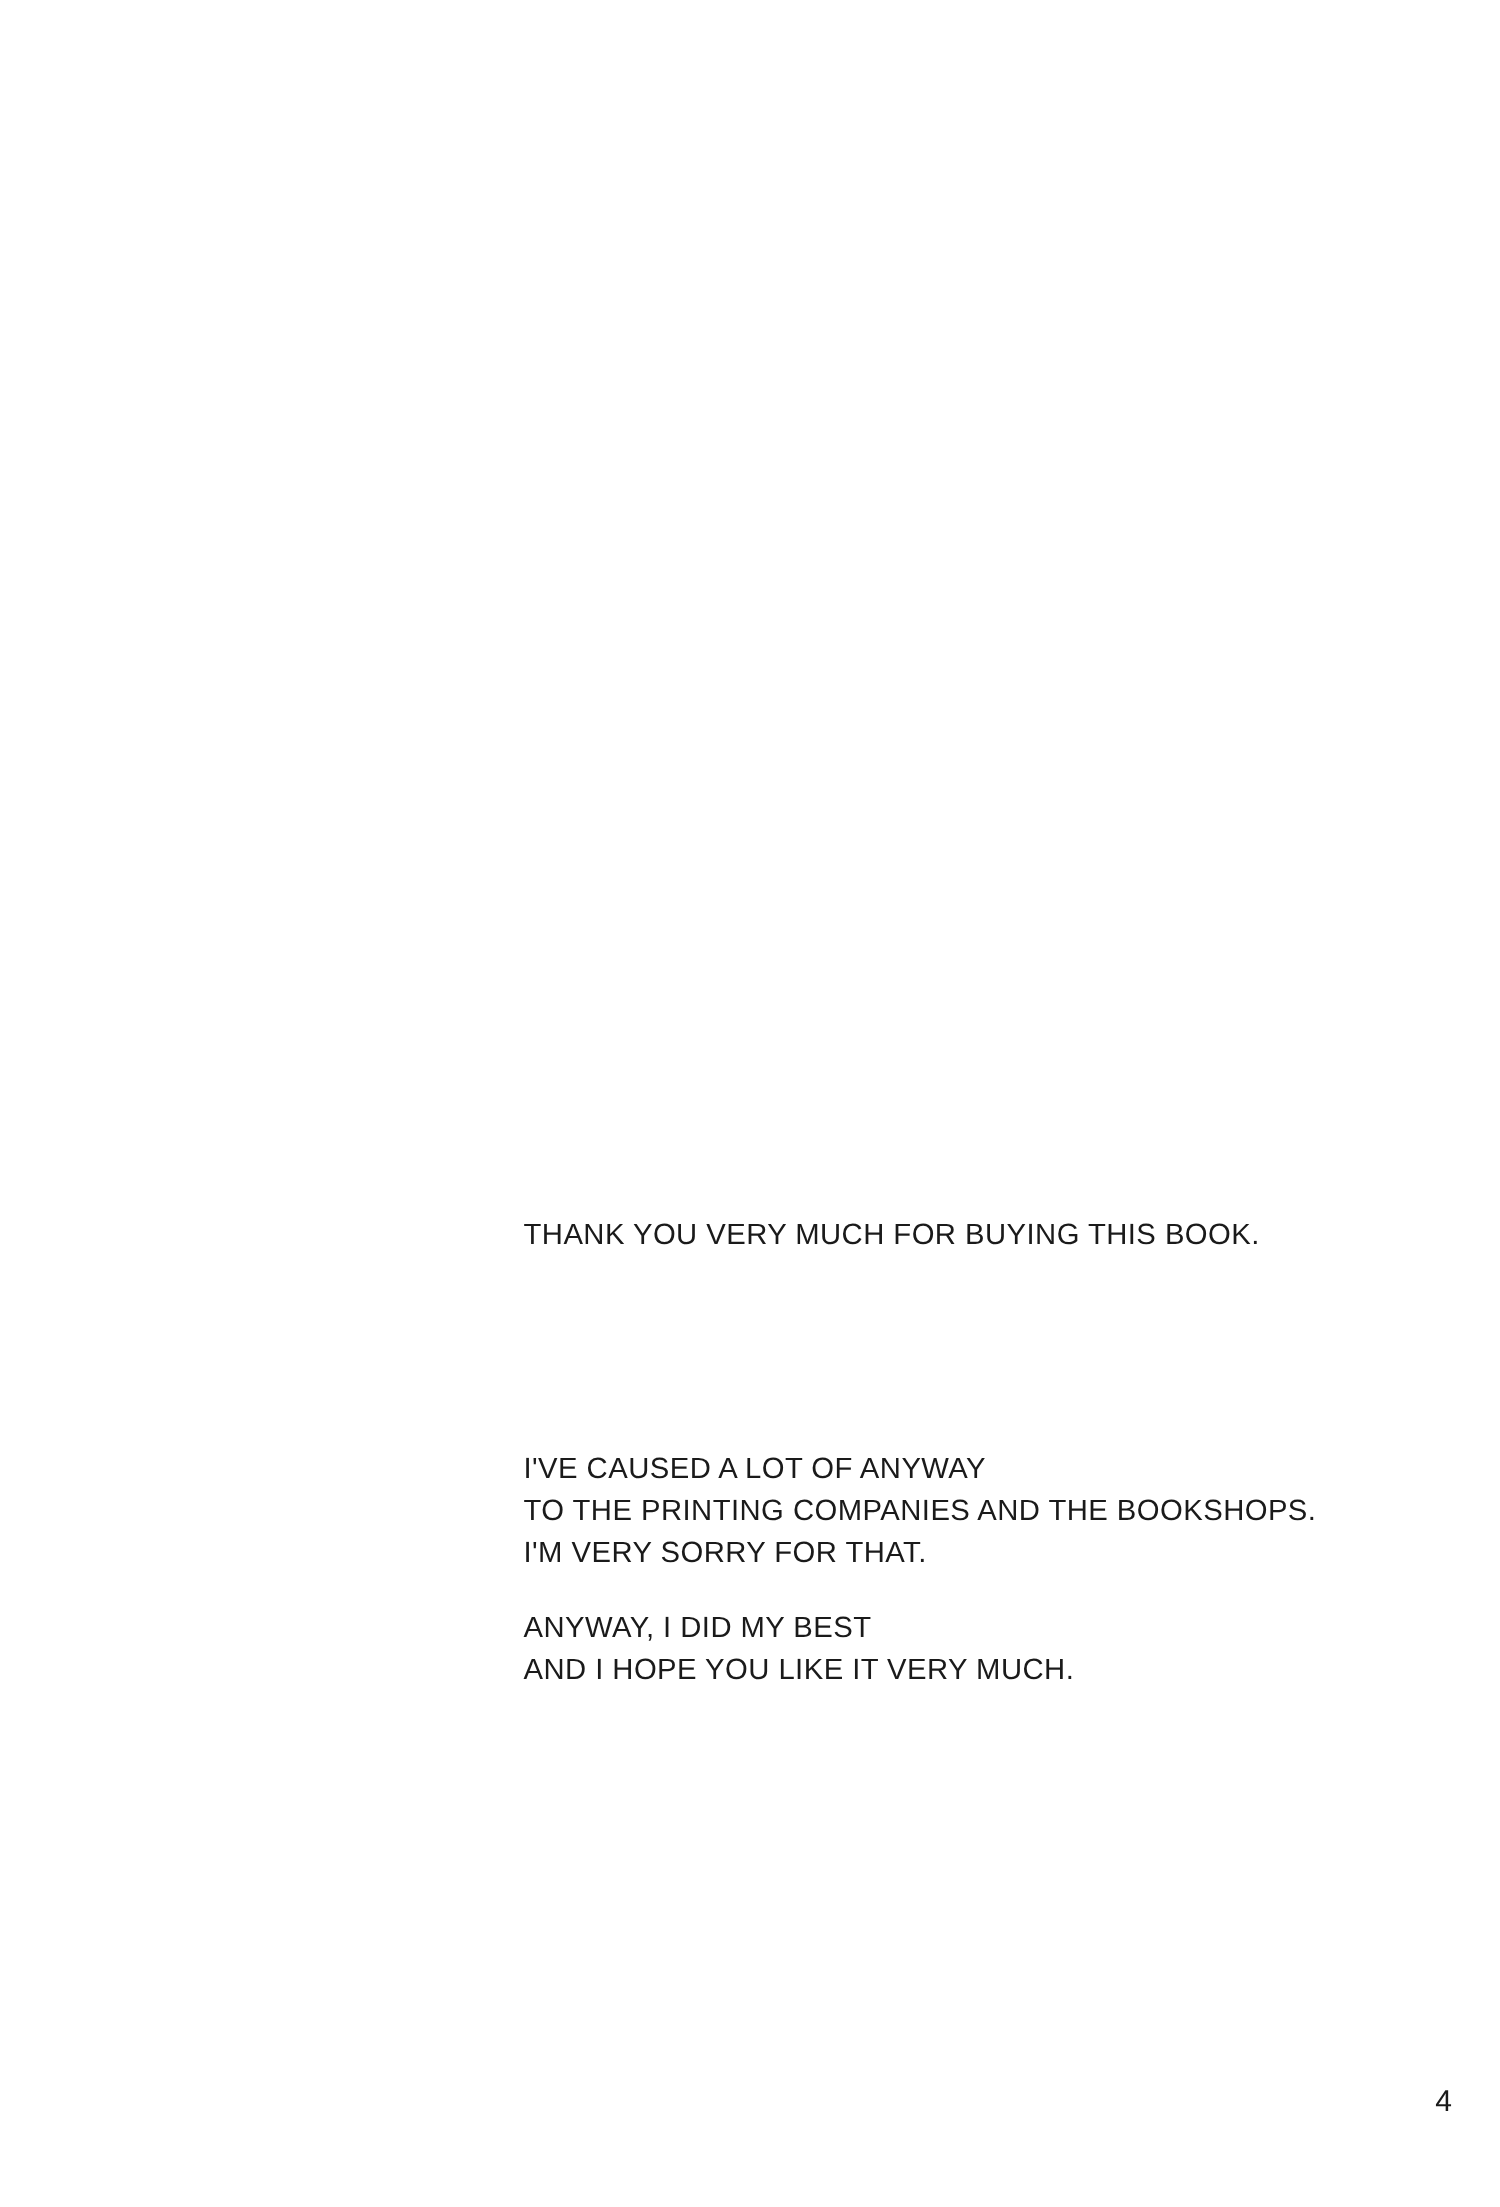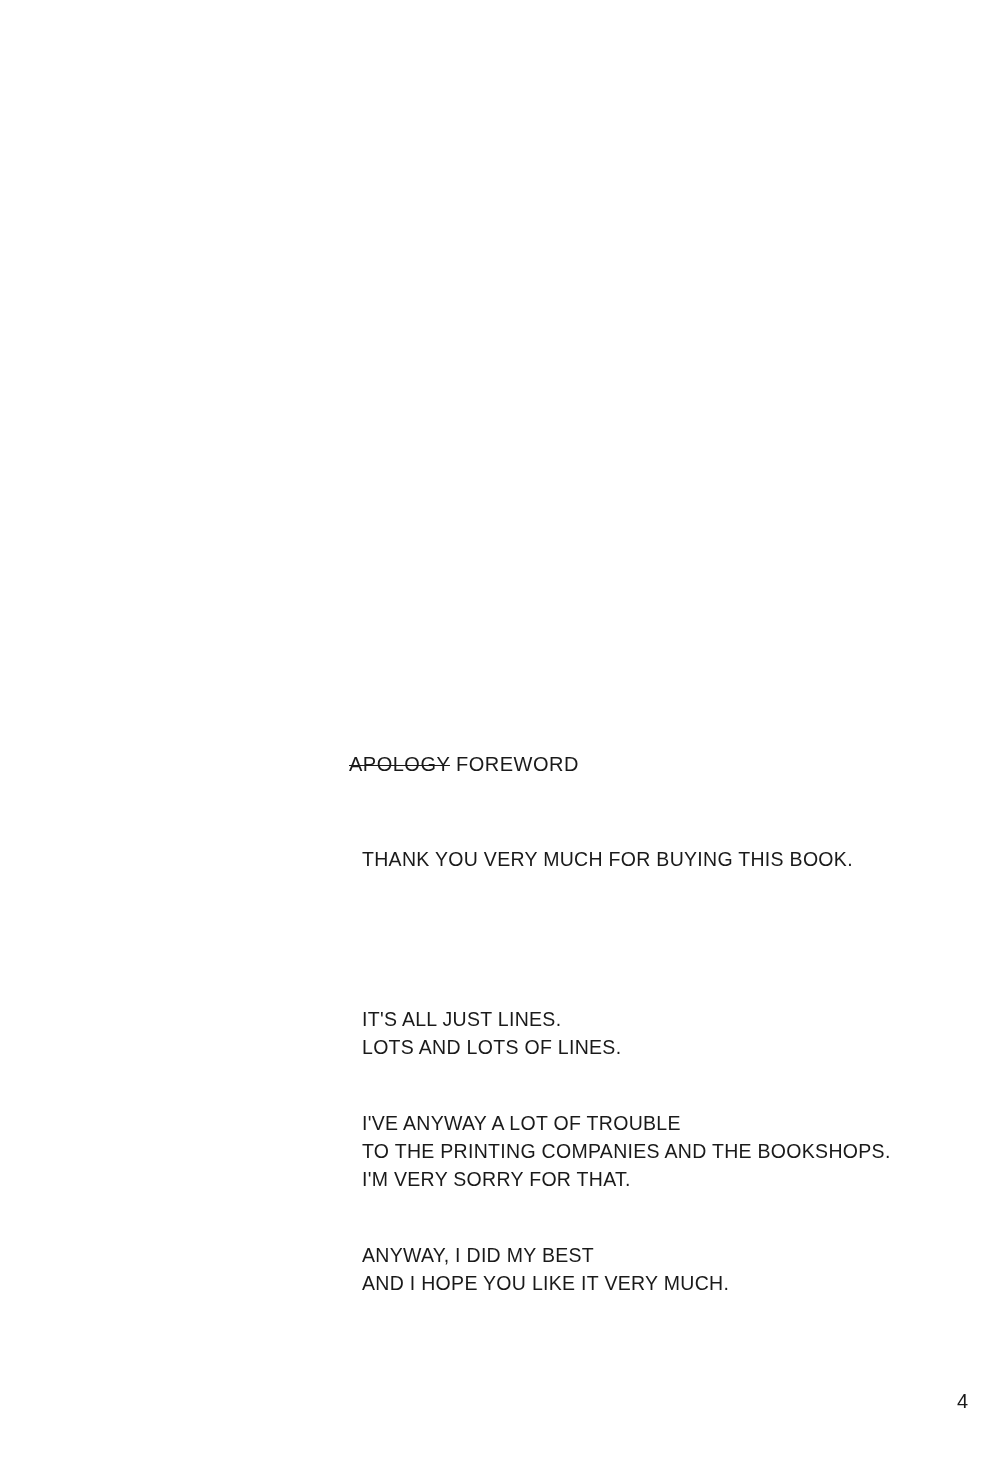--- a/index.html
+++ b/index.html
@@ -30,21 +30,21 @@
   }
   .title .struck {
     text-decoration: line-through;
     text-decoration-thickness: 1px;
   }
   .para {
     font-size: 19.5px;
     line-height: 28px;
     letter-spacing: 0.3px;
     color: #1a1a1a;
-    margin: 13px;
+    margin: 0;
     white-space: pre-line;
   }
   .gap-large { height: 56px; }
   .gap-med { height: 22px; }
   .gap-xl { height: 40px; }
   .page-number {
     position: absolute;
     right: 32px;
     bottom: 58px;
     font-size: 20px;
@@ -52,37 +52,34 @@
     font-family: "Liberation Sans", sans-serif;
   }
 </style>
 </head>
 <body>
 
 <div class="page">
 
   <div class="content">
 
-    <div class="title"><span class="struck">APOLOGY</span><span> FOREWORD</span></div>
 
     <div class="gap-large"></div>
     <p class="para">THANK YOU VERY MUCH FOR BUYING THIS BOOK.</p>
 
     <div class="gap-med"></div>
 
     <div class="gap-med"></div>
 
     <div class="gap-xl"></div>
 
     <div class="gap-med"></div>
-    <p class="para">IT'S ALL JUST LINES.
-LOTS AND LOTS OF LINES.</p>
 
     <div class="gap-med"></div>
-    <p class="para">I'VE ANYWAY A LOT OF TROUBLE
+    <p class="para">I'VE CAUSED A LOT OF ANYWAY
 TO THE PRINTING COMPANIES AND THE BOOKSHOPS.
 I'M VERY SORRY FOR THAT.</p>
 
     <div class="gap-med"></div>
     <p class="para">ANYWAY, I DID MY BEST
 AND I HOPE YOU LIKE IT VERY MUCH.</p>
 
   </div>
 
   <div class="page-number">4</div>

